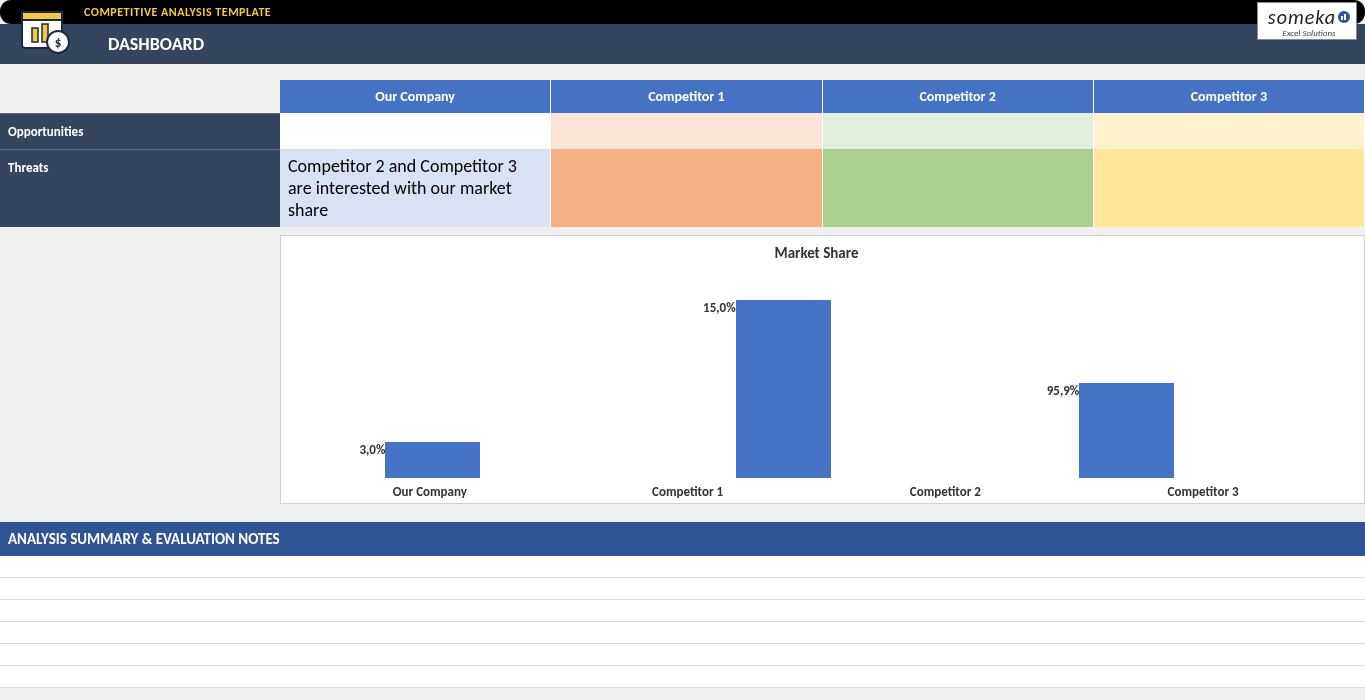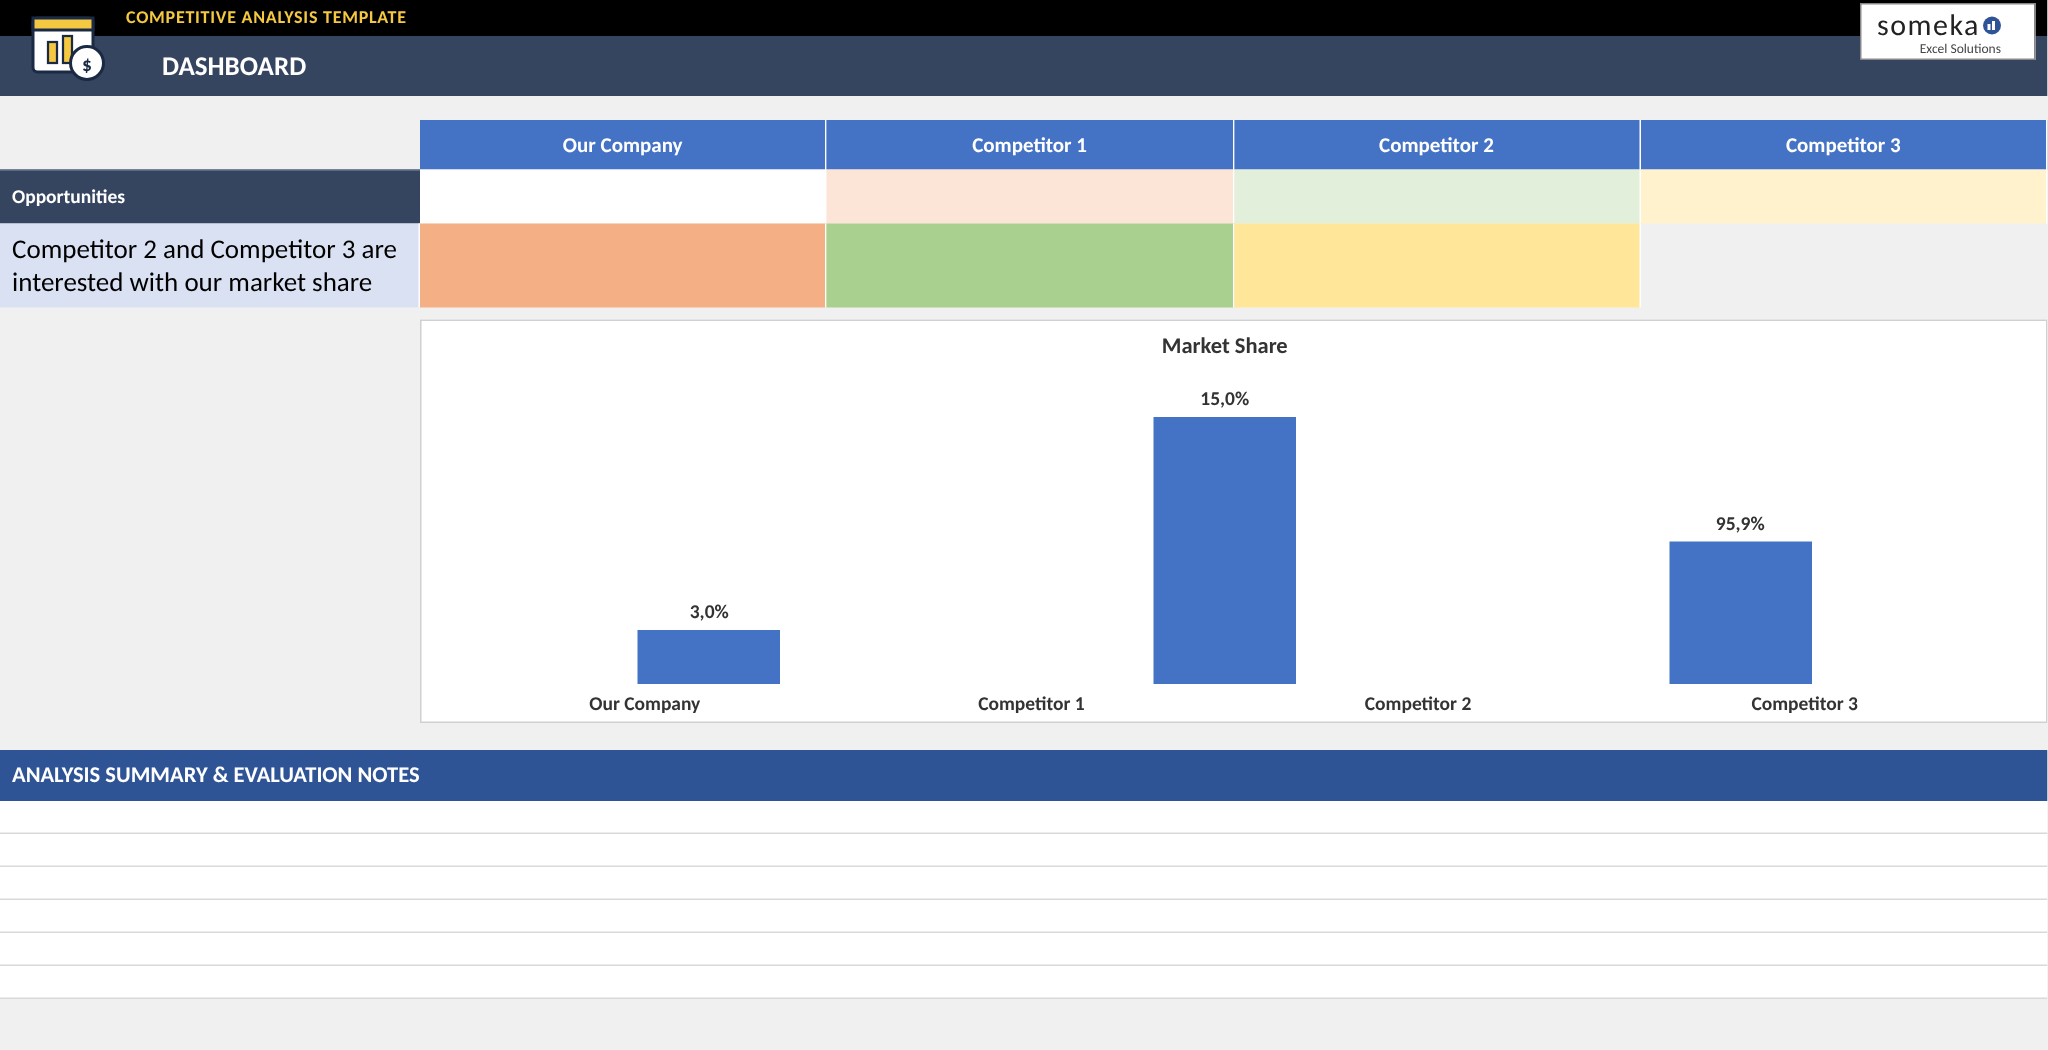--- a/index.html
+++ b/index.html
@@ -1,24 +1,24 @@
 <!DOCTYPE html>
 <html><head>
 <meta charset="utf-8">
 <style>
   * { box-sizing: border-box; margin: 0; padding: 0; }
   body { font-family: Calibri, Arial, sans-serif; background: #f0f0f0; width: 1365px; }
   
-  .topbar { background: #000; height: 24px; display: flex; align-items: center; padding-left: 84px; }
+  .topbar { background: #000; height: 24px; display: flex; align-items: center; padding-left: 84px; border-radius: 11px; }
   .topbar-title { color: #f5c842; font-weight: bold; font-size: 12px; letter-spacing: 0.5px; }
   
   .header { background: #35455f; height: 40px; display: flex; align-items: center; position: relative; }
   .header-icon { position: absolute; left: 18px; top: -22px; width: 56px; height: 56px; }
   .header-title { color: #fff; font-weight: bold; font-size: 18px; margin-left: 108px; }
-  .logo { position: absolute; right: 8px; top: -22px; background: #fff; border: 1px solid #888; padding: 4px 22px 2px 10px; text-align: right; line-height: 1; }
+  .logo { position: absolute; right: 8px; top: -22px; background: #fff; border: 1px solid #888; padding: 4px 6px 2px 10px; text-align: center; line-height: 1; font-style: italic; }
   .logo .l1 { font-size: 20px; font-weight: 300; letter-spacing: 1px; color: #222; }
   .logo .l2 { font-size: 9px; color: #444; margin-top: 1px; }
   .logo .dot { display:inline-block; width:12px; height:12px; background:#2f5496; border-radius:50%; vertical-align: top; margin-top:4px; margin-left:2px; position:relative;}
   .logo .dot::after{content:'';position:absolute;left:3px;top:5px;width:2px;height:4px;background:#fff;}
   .logo .dot::before{content:'';position:absolute;left:6px;top:3px;width:2px;height:6px;background:#fff;}
   
   .grid { display: grid; grid-template-columns: 280px repeat(4, 1fr); margin-top: 16px; }
   .col-head { background: #4472c4; color: #fff; font-weight: bold; text-align: center; padding: 8px 4px; font-size: 14px; border-right: 1px solid #fff; }
   .row-head { background: #35455f; color: #fff; font-weight: bold; padding: 10px 8px; font-size: 13px; border-top: 1px solid #5a6a84; }
   .cell { padding: 6px 8px; font-size: 18px; border-right: 1px solid #fff; display:flex; align-items:center; }
@@ -28,21 +28,21 @@
   .c-lyellow { background: #fff2cc; }
   .c-lblue { background: #d9e1f2; }
   .c-morange { background: #f4b084; }
   .c-mgreen { background: #a9d08e; }
   .c-myellow { background: #ffe699; }
   .row-head-empty { background: transparent; }
   
   .chart-wrap { margin: 8px 0 0 280px; background: #fff; border: 1px solid #d0d0d0; padding: 8px 32px 4px 20px; }
   .chart-title { text-align: center; font-weight: bold; font-size: 15px; color: #333; margin-bottom: 6px; }
   .chart-area { position: relative; height: 210px; display: flex; align-items: flex-end; justify-content: space-around; }
-  .bar-col { display: flex; flex-direction: column; align-items: center; width: 22%; }
+  .bar-col { display: flex; flex-direction: row; align-items: flex-start; width: 22%; }
   .bar-label { font-size: 13px; font-weight: bold; color: #333; margin-bottom: 4px; }
   .bar { background: #4472c4; width: 95px; }
   .axis-labels { display: flex; justify-content: space-around; margin-top: 6px; }
   .axis-label { width: 22%; text-align: center; font-size: 13px; font-weight: bold; color: #333; }
   
   .summary-head { background: #2f5496; color: #fff; font-weight: bold; text-align: left; padding: 8px; font-size: 15px; margin-top: 18px; }
   .summary-rows .srow { background: #fff; height: 22px; border-bottom: 1px solid #d9d9d9; }
 </style>
 </head>
 <body>
@@ -75,20 +75,21 @@
   <div class="col-head">Competitor 1</div>
   <div class="col-head">Competitor 2</div>
   <div class="col-head">Competitor 3</div>
 
   <div class="row-head">Opportunities</div>
   <div class="cell c-white"></div>
   <div class="cell c-lorange"></div>
   <div class="cell c-lgreen"></div>
   <div class="cell c-lyellow"></div>
 
+  <div class="row-head">Threats</div>
   <div class="cell c-lblue">Competitor 2 and Competitor 3 are interested with our market share</div>
   <div class="cell c-morange"></div>
   <div class="cell c-mgreen"></div>
   <div class="cell c-myellow"></div>
 </div>
 
 <div class="chart-wrap">
   <div class="chart-title">Market Share</div>
   <div class="chart-area" id="chart-area">
       <div class="bar-col">

